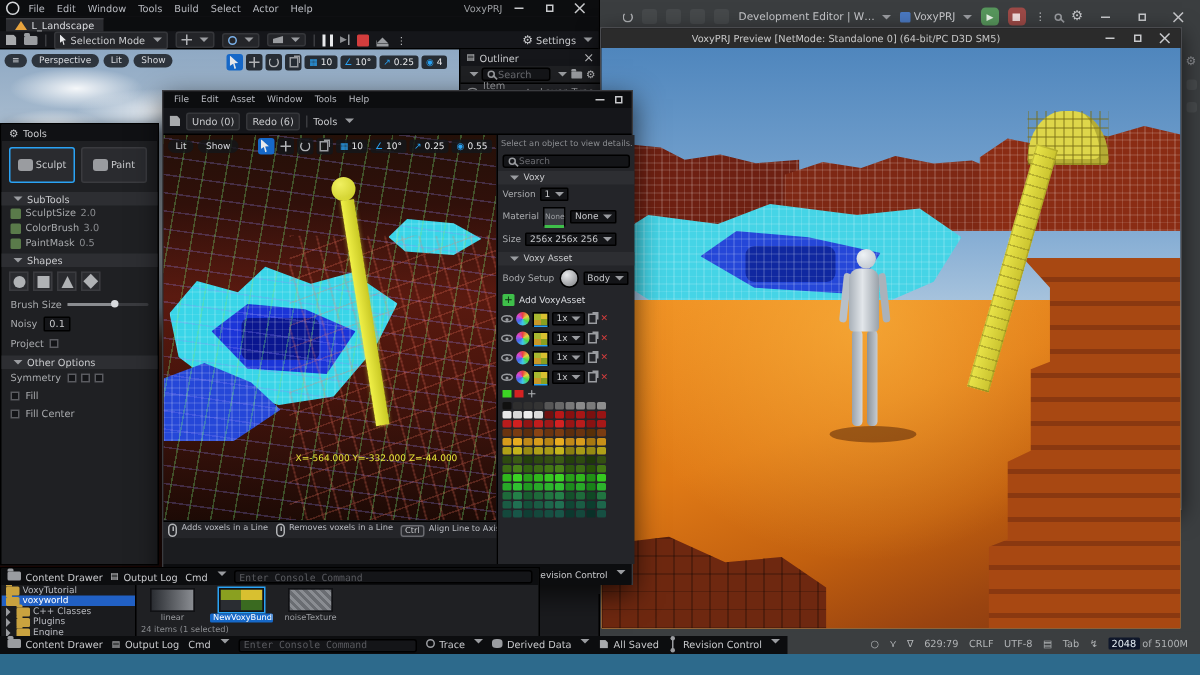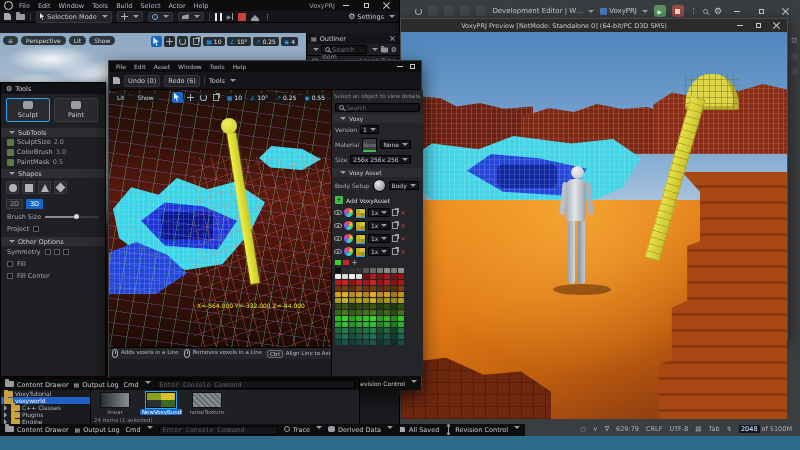--- a/index.html
+++ b/index.html
@@ -75,21 +75,21 @@
   .ol-search{height:12px;display:flex;align-items:center;gap:2px;padding:0 3px;border-bottom:1px solid #000}
   .sbox{flex:1;display:flex;align-items:center;gap:2px;background:#141518;border:1px solid #000;border-radius:2px;height:9px;padding:0 3px;color:#6a6b70}
   .ol-cols{height:10px;display:flex;align-items:center;gap:3px;padding:0 4px;background:#242529;border-bottom:1px solid #000;color:#9a9ca0}
   
   #statusbar{left:0;top:424px;width:525px;height:12px;background:#0c0d0f;display:flex;align-items:center;gap:6px;padding:0 5px;font-size:6.5px}
   .sb-item{display:flex;gap:3px}
   
   #toolswin{left:0;top:82px;width:106px;height:295px;background:#1f2023;border:1px solid #000;box-shadow:2px 2px 8px rgba(0,0,0,.5);font-size:6.5px}
   .tp-head{height:11px;background:#101114;display:flex;align-items:center;padding:0 5px;gap:3px}
   .tp-modes{display:flex;gap:4px;padding:4px 5px}
-  .tp-mode{width:44px;height:24px;background:#2a2b2f;border:1px solid #3a3b3f;border-radius:2px;display:flex;flex-direction:column;align-items:center;justify-content:center;gap:2px}
+  .tp-mode{width:44px;height:24px;background:#2a2b2f;border:1px solid #3a3b3f;border-radius:2px;display:flex;flex-direction:row;align-items:center;justify-content:center;gap:2px}
   .tp-mode.on{border-color:#2aa3f5}
   .tp-mico{width:10px;height:8px;background:#9a9ca0;border-radius:2px}
   .sect{height:9px;background:#2d2e32;display:flex;align-items:center;gap:3px;padding:0 5px;color:#c8c9cc;margin-top:2px}
   .tp-preset{display:flex;align-items:center;gap:3px;padding:1px 6px;color:#a8aaad}
   .tp-pico{width:7px;height:7px;border-radius:1px;background:#5a7a4a;flex:none}
   .tp-tools{display:flex;flex-wrap:wrap;gap:3px;padding:3px 5px}
   .tp-tool{background:#2a2b2f;border:1px solid #3a3b3f;border-radius:2px;padding:1px 4px;color:#b8bac0}
   .shape{width:13px;height:13px;background:#2a2b2f;border:1px solid #3a3b3f;display:flex;align-items:center;justify-content:center}
   .sh{background:#b0b2b5;display:block}
   .sh.c{width:8px;height:8px;border-radius:50%}
@@ -285,20 +285,26 @@
       <span class="wc wc-min">
           <i></i>
         </span>
       <span class="wc wc-max">
           <i></i>
         </span>
       <span class="wc">
           <span class="x-icon"></span>
         </span>
     </div>
+    <div class="ue-tabs">
+      <div class="ue-tab">
+        <span class="i-warn"></span>
+        <span>L_Landscape</span>
+      </div>
+    </div>
     <div class="ue-toolbar">
       <span class="i-disk"></span>
       <span class="i-folder"></span>
       <span class="tbsep"></span>
       <span class="chip">
         <span class="i-cursor" style="width:5px;height:7px"></span>
         <span>Selection Mode</span>
         <span class="car"></span>
       </span>
       <span class="chip">
@@ -452,30 +458,30 @@
         <span class="shape">
           <i class="sh q"></i>
         </span>
         <span class="shape">
           <i class="sh t"></i>
         </span>
         <span class="shape">
           <i class="sh d"></i>
         </span>
       </div>
-    <div class="row" id="tp-dims" style="gap:3px;padding:2px 5px">
-        <span class="dimbtn">2D</span>
-        <span class="dimbtn on">3D</span>
-      </div>
     <div class="tp-row">
       <span>Brush Size</span>
       <span class="slider">
           <i></i>
           <b></b>
         </span>
+    </div>
+    <div class="tp-row">
+      <span>Noisy</span>
+      <span class="valbox">0.1</span>
     </div>
     <div class="tp-row">
       <span>Project</span>
       <span class="cbx"></span>
     </div>
     <div class="sect">
         <span class="car"></span>
         <span>Other Options</span>
       </div>
     <div class="tp-row">

